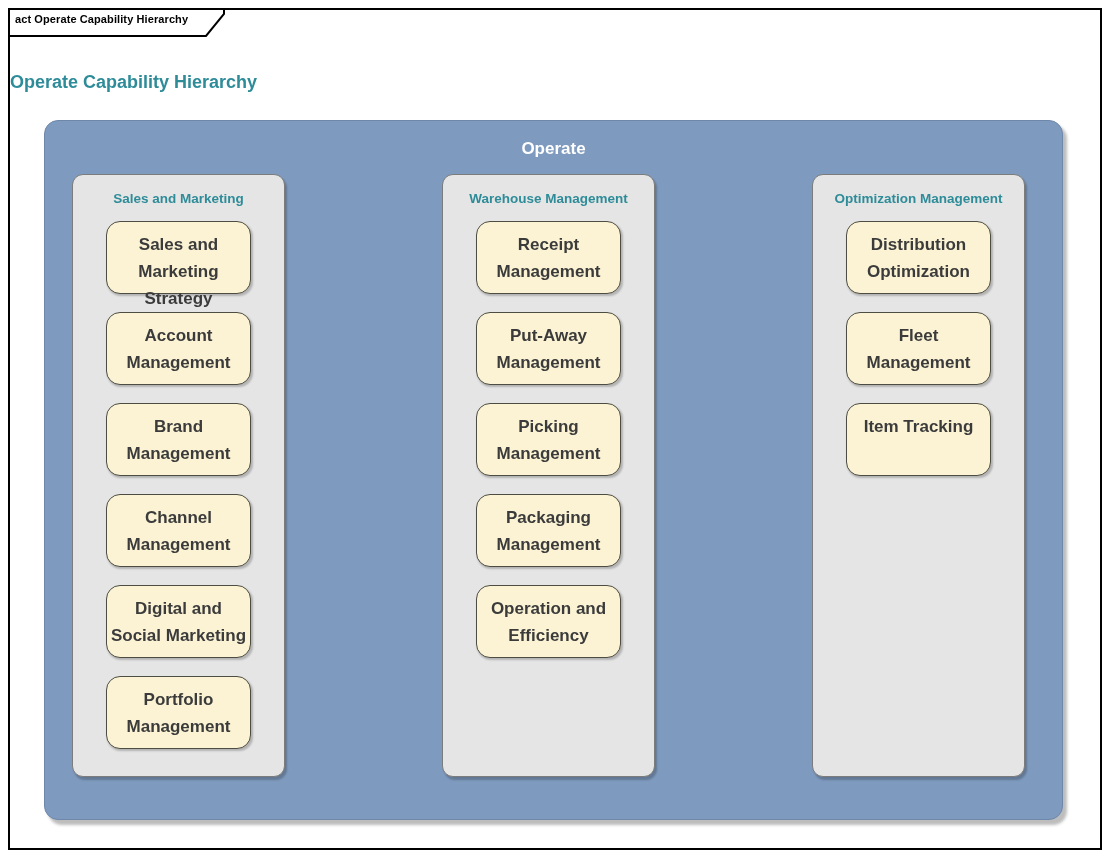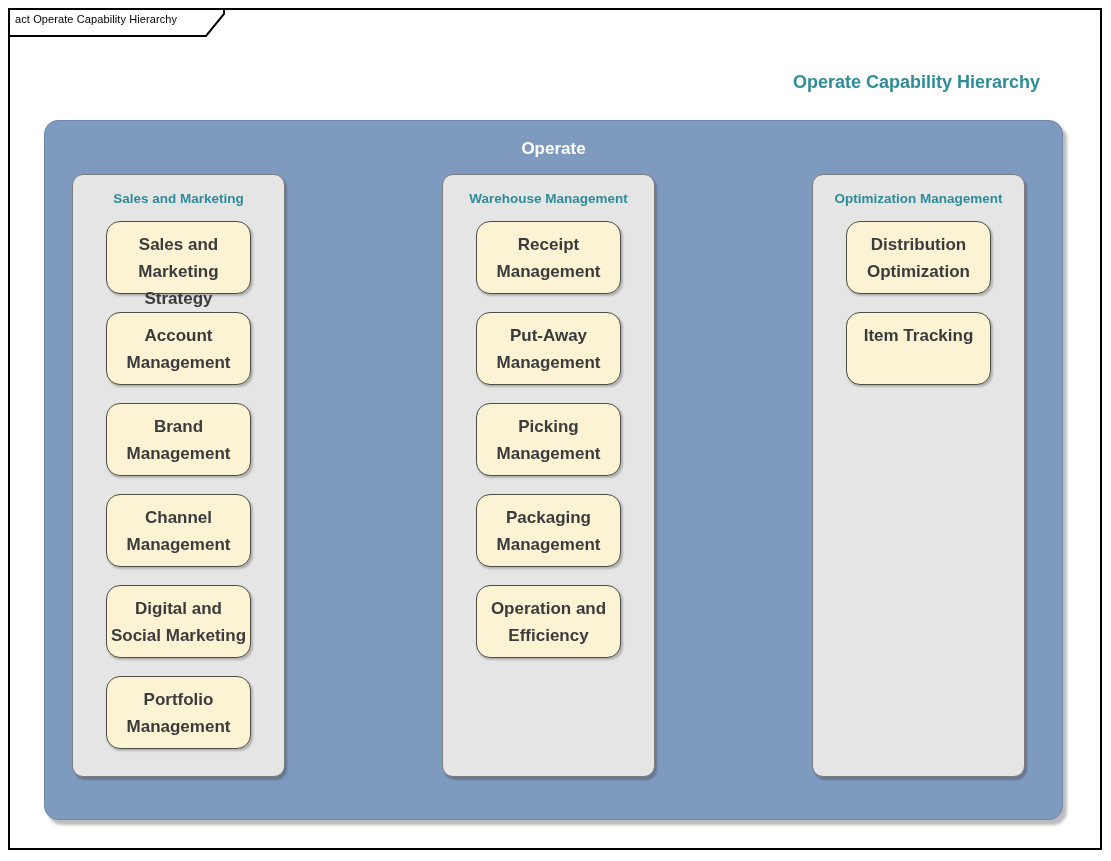--- a/index.html
+++ b/index.html
@@ -7,25 +7,25 @@
     width:1111px;height:861px;position:relative;background:#ffffff;
     font-family:"Liberation Sans", sans-serif;overflow:hidden;
   }
   .frame{
     position:absolute;left:8px;top:8px;width:1094px;height:842px;
     border:2px solid #000;box-sizing:border-box;background:#ffffff;
   }
   .frame-tab{position:absolute;left:-2px;top:-2px;width:222px;height:30px;}
   .frame-tab svg{display:block;}
   .frame-tab-label{
-    position:absolute;left:7px;top:5px;font-size:11px;font-weight:normal;color:#000;
+    position:absolute;left:7px;top:5px;font-size:11px;font-weight:bold;color:#000;
     white-space:nowrap;letter-spacing:0.1px;
   }
   .diagram-title{
-    position:absolute;top:62px;left:0;width:1030px;text-align:right;
+    position:absolute;top:62px;left:0;width:1030px;text-align:left;
     font-size:18px;font-weight:bold;color:#2E8C99;
   }
   .operate-container{
     position:absolute;left:34px;top:110px;width:1019px;height:700px;
     background:#7E9ABE;border:1px solid #6F88AA;border-radius:14px;
     box-sizing:border-box;box-shadow:4px 5px 3px #bdbdbd;
   }
   .operate-label{
     height:52px;line-height:56px;text-align:center;
     font-size:17px;font-weight:bold;color:#ffffff;
@@ -109,19 +109,22 @@
           <div class="capability-box">
             <div class="capability-label">Operation and Efficiency</div>
           </div>
         </div>
         <div class="column">
           <div class="column-header">Optimization Management</div>
           <div class="capability-box">
             <div class="capability-label">Distribution Optimization</div>
           </div>
           <div class="capability-box">
+            <div class="capability-label">Fleet Management</div>
+          </div>
+          <div class="capability-box">
             <div class="capability-label">Item Tracking</div>
           </div>
         </div>
       </div>
   </div>
 
 </div>
 
 </body></html>

